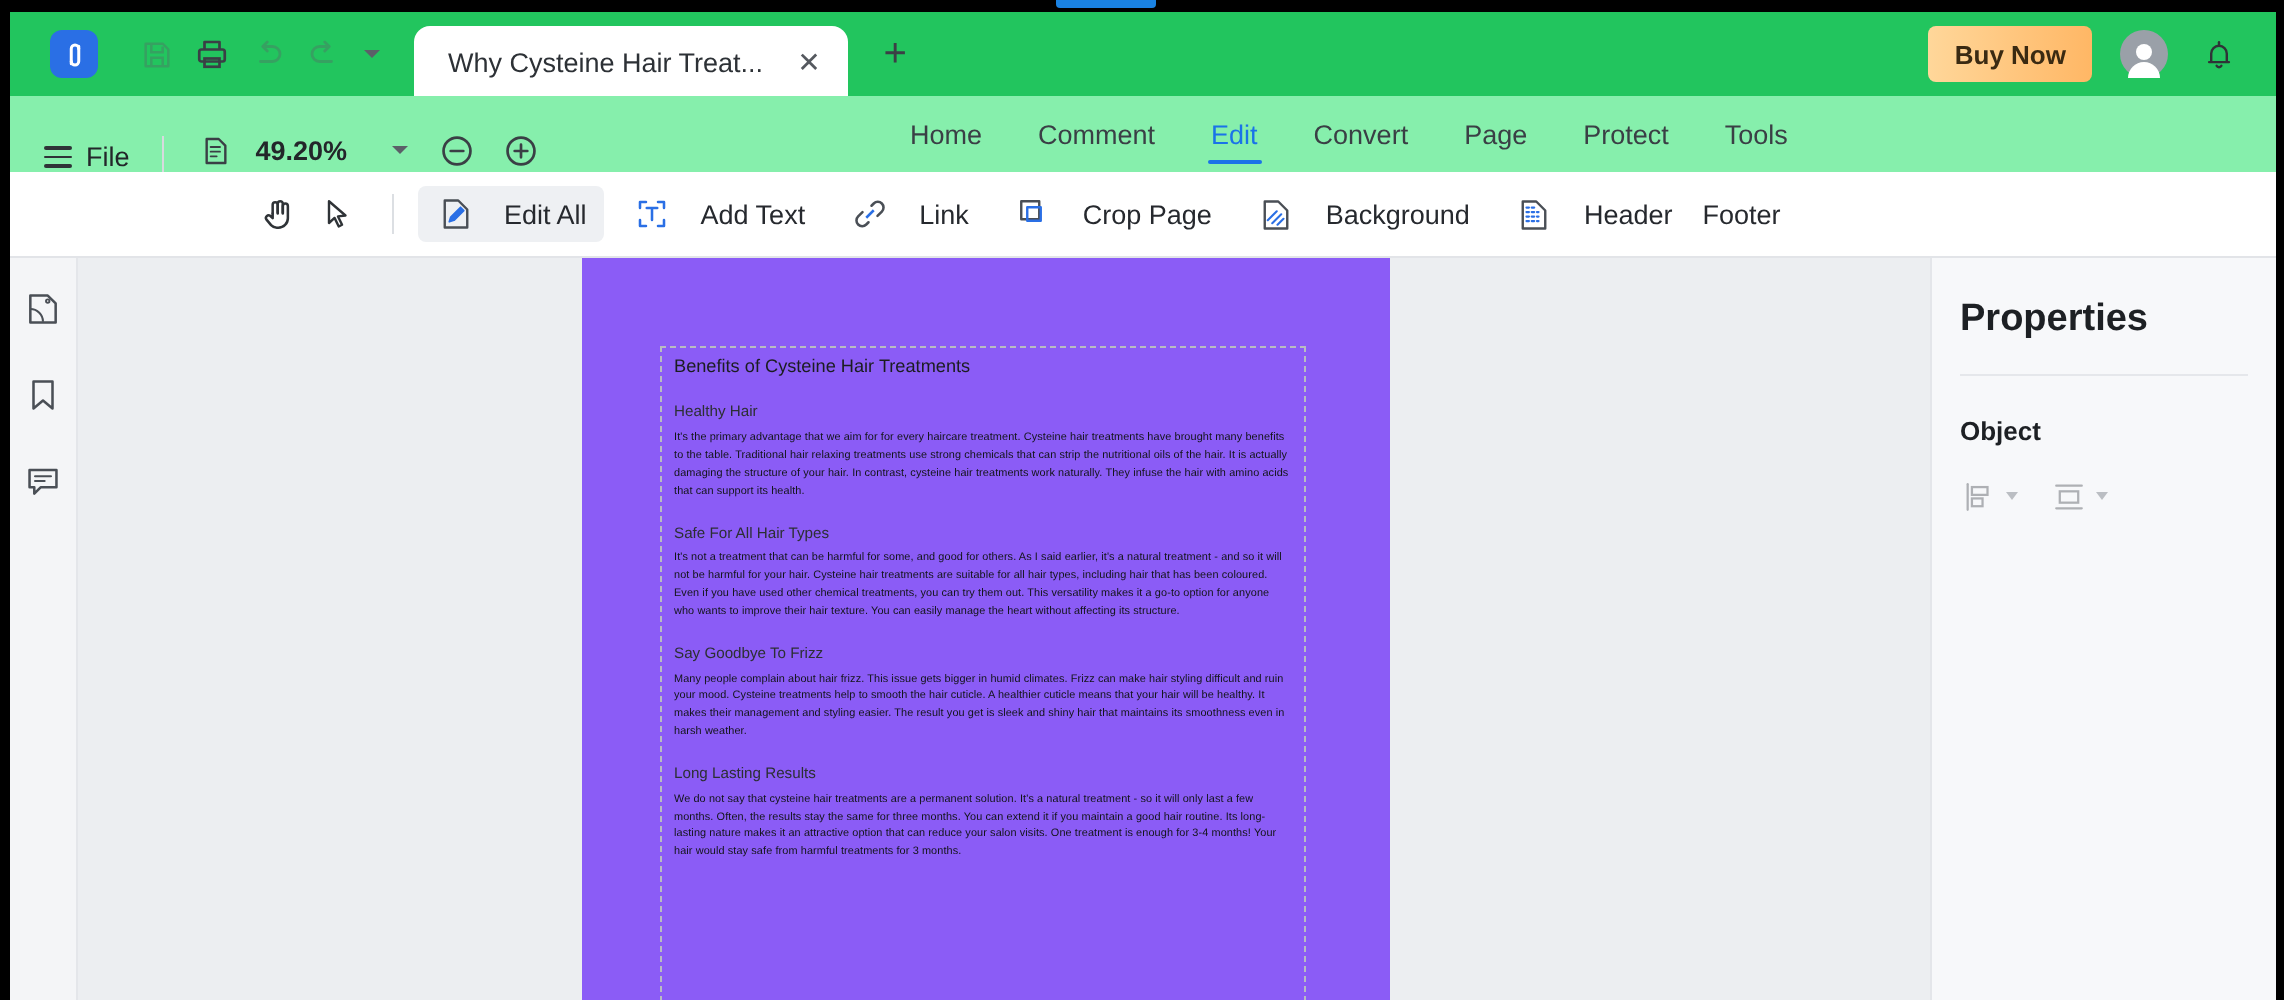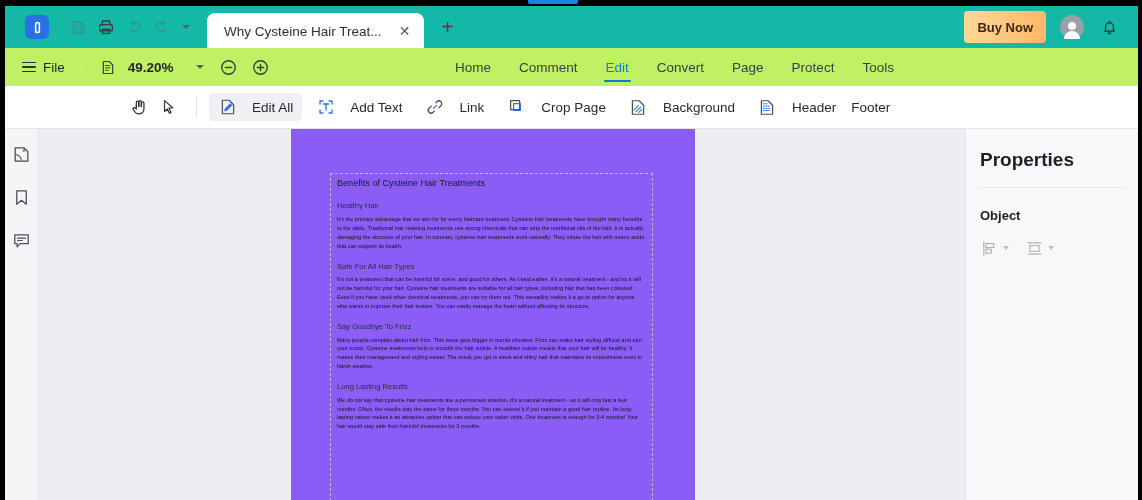--- a/index.html
+++ b/index.html
@@ -36,21 +36,21 @@
   .edge-right {
     position: absolute; top: 0; right: 0;
     width: 4px; height: 500px;
     background: #000; z-index: 60;
   }
 
   
   .tabbar {
     position: absolute; top: 6px; left: 0;
     width: 1142px; height: 42px;
-    background: #14b8a6;
+    background: #22c55e;
     display: flex; align-items: center;
   }
   .logo {
     width: 24px; height: 24px;
     margin-left: 25px;
     border-radius: 6px;
     background: #2a6fe5;
     display: flex; align-items: center; justify-content: center;
     flex: none;
   }
@@ -103,22 +103,22 @@
     color: #3b3f45; font-size: 20px; font-weight: 300; line-height: 1;
   }
 
   .tabbar-right {
     margin-left: auto;
     display: flex; align-items: center;
     gap: 14px;
     padding-right: 22px;
   }
   .buy-now {
-    height: 16px;
-    padding: 16px 13px;
+    height: 28px;
+    padding: 0 13px;
     border-radius: 4px;
     background: linear-gradient(90deg,#ffd79a,#ffb765);
     color: #3a2a12;
     font-size: 13px; font-weight: bold;
     display: flex; align-items: center; margin-left: 47px;
   }
   .avatar {
     width: 24px; height: 24px; border-radius: 50%;
     background: #9aa0a8;
     display: flex; align-items: flex-end; justify-content: center;
@@ -133,22 +133,22 @@
     border-radius: 8px 8px 0 0;
     background: #fff; position: absolute;
     margin-top: 16px;
   }
   .bell { width: 22px; height: 22px; display:flex; align-items:center; justify-content:center; }
 
   
   .menurow {
     position: absolute; top: 48px; left: 0;
     width: 1142px; height: 38px;
-    background: #bef264;
-    display: flex; align-items: center;
+    background: #86efac;
+    display: flex; align-items: flex-end;
   }
   .file-btn {
     display: flex; align-items: center; gap: 7px;
     margin-left: 22px;
   }
   .hamburger { width: 14px; display:flex; flex-direction:column; gap:3px; }
   .hamburger i { display:block; height:1.6px; background:#2f3337; border-radius:1px; }
   .file-label { font-size: 13.5px; color: #23262a; }
 
   .vsep {

